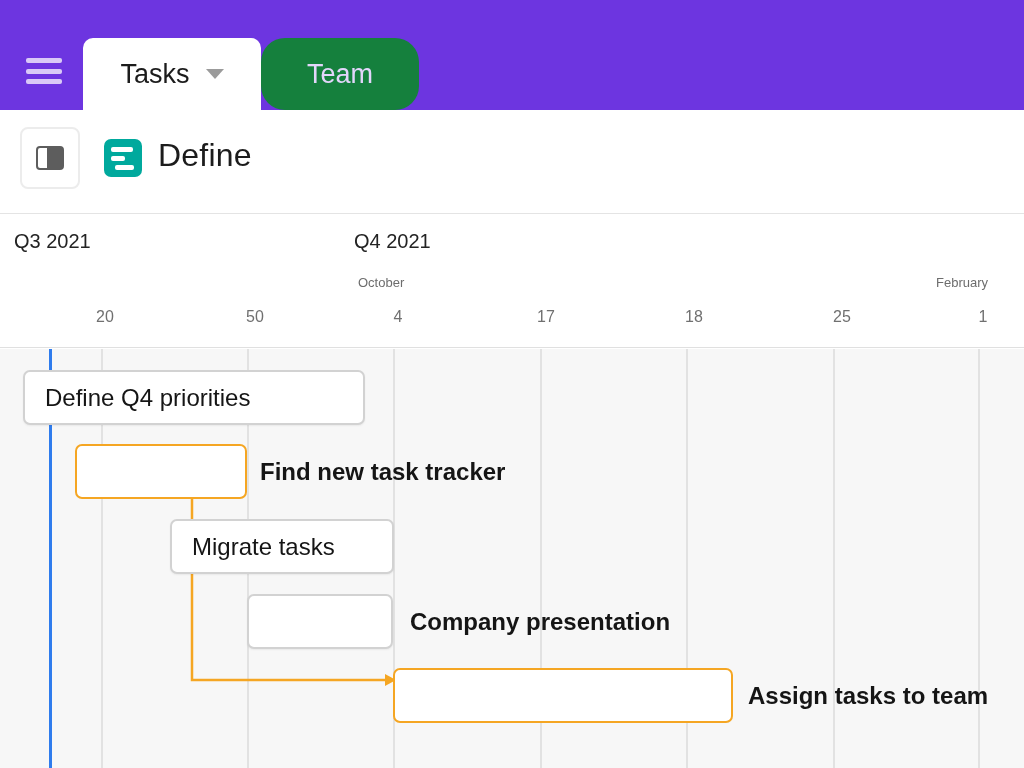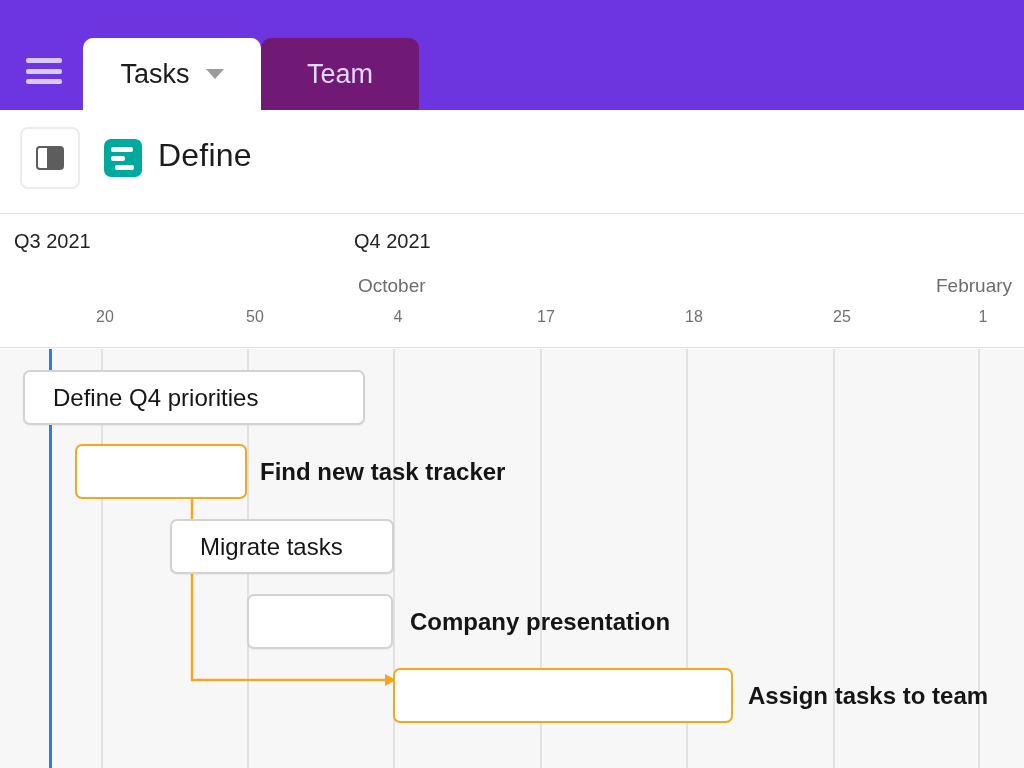--- a/index.html
+++ b/index.html
@@ -34,21 +34,21 @@
   .tab {
     height: 72px;
     display: flex; align-items: center; justify-content: center;
     padding: 0 26px;
     border-radius: 10px 10px 0 0;
     font-size: 27px;
     cursor: pointer;
     white-space: nowrap;
   }
   .tab.active { background: #ffffff; color: #1c1c1c; min-width: 178px; }
-  .tab.inactive { background: #701a75; color: #e3d6fb; min-width: 158px; }
+  .tab.inactive { background: #15803d; color: #e3d6fb; min-width: 158px; border-radius: 24px; }
   .tab-caret {
     margin-left: 16px;
     width: 0; height: 0;
     border-left: 9px solid transparent;
     border-right: 9px solid transparent;
     border-top: 10px solid #9b9b9b;
   }
 
   
   .toolbar {
@@ -91,21 +91,21 @@
     background: #ffffff;
     border-bottom: 1px solid #e0e0e0;
   }
   .quarter {
     position: absolute; top: 230px;
     font-size: 20px; color: #232323;
     white-space: nowrap;
   }
   .month {
     position: absolute; top: 275px;
-    font-size: 19px; color: #6d6d6d;
+    font-size: 13px; color: #6d6d6d;
     white-space: nowrap;
   }
   .week {
     position: absolute; top: 308px;
     font-size: 16px; color: #707070;
     transform: translateX(-50%);
     white-space: nowrap;
   }
 
   
@@ -127,21 +127,21 @@
   .bar {
     position: absolute; height: 55px;
     background: #ffffff;
     border-radius: 7px;
     display: flex; align-items: center;
     cursor: pointer;
   }
   .bar.gray   { border: 2px solid #d2d2d2; box-shadow: 0 1px 2px rgba(0,0,0,.06); }
   .bar.orange { border: 2px solid #f5a623; }
   .bar-inner-label {
-    padding-left: 28px;
+    padding-left: 20px;
     font-size: 24px; color: #151515;
     white-space: nowrap;
   }
   .bar-outer-label {
     position: absolute;
     font-size: 24px; color: #151515;
     white-space: nowrap;
     height: 55px; display: flex; align-items: center; font-weight: bold;
   }
 

